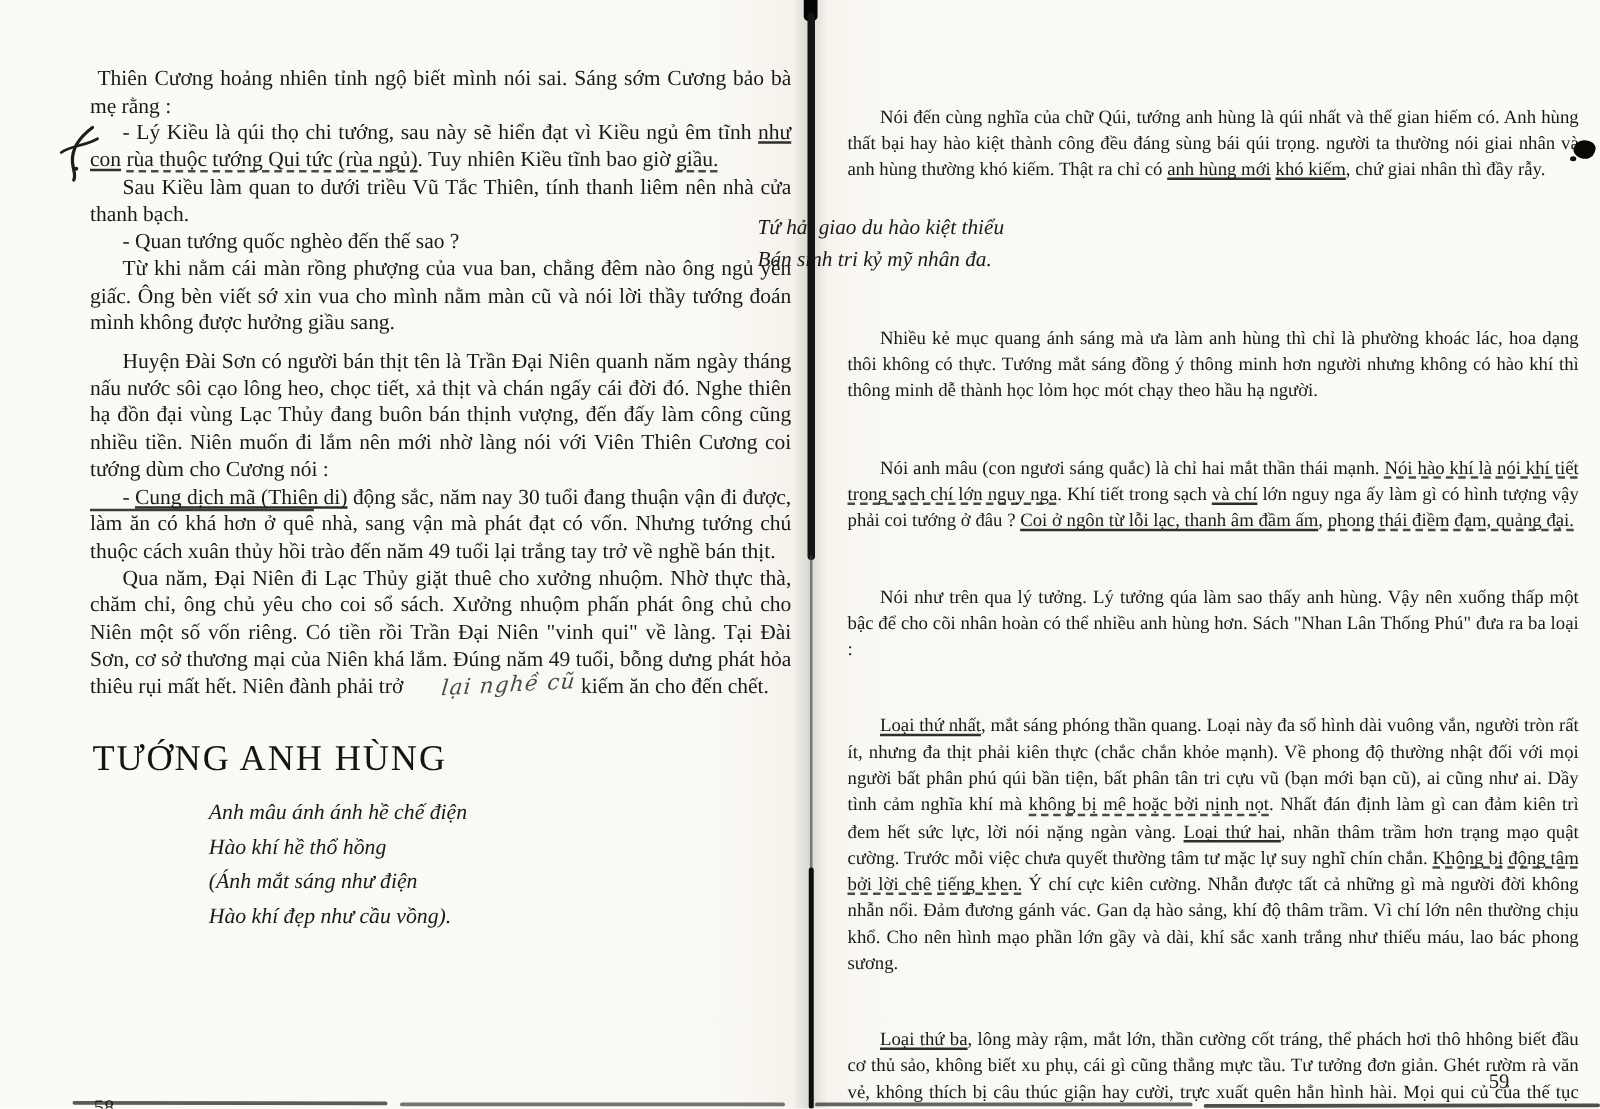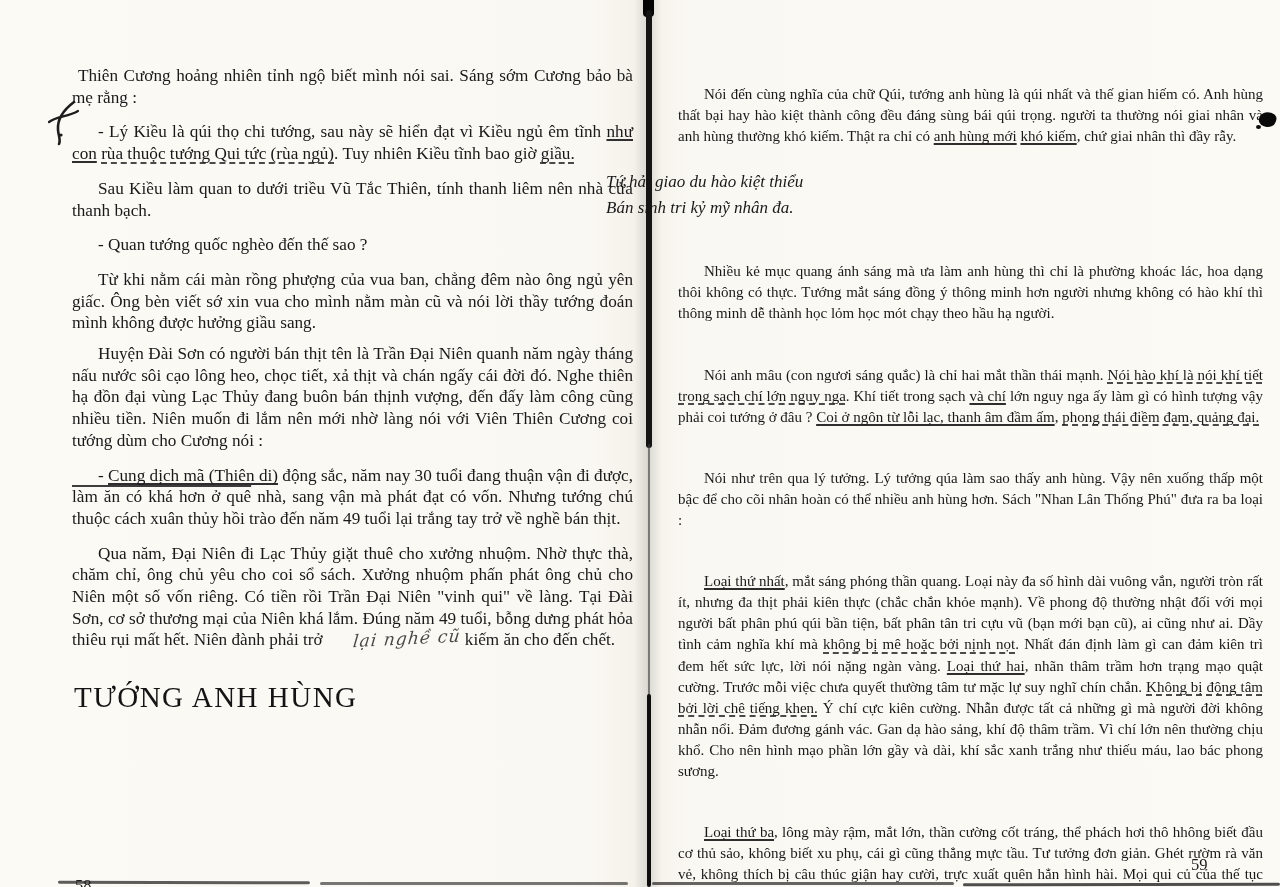--- a/index.html
+++ b/index.html
@@ -5,21 +5,21 @@
   html,body{margin:0;padding:0;background:#ffffff;}
   .spread{
     position:relative;width:1280px;height:887px;overflow:hidden;
     background:linear-gradient(90deg,#fbfaf5 0%,#faf8f2 46%,#f3f1ea 50%,#faf8f2 54%,#fbfaf5 100%);
     font-family:"Liberation Serif","DejaVu Serif",serif;color:#191919;
   }
   .page{position:absolute;}
   .page-left{left:72px;top:52px;width:561px;}
   .page-right{left:678px;top:44px;width:585px;}
   .para{margin:0;text-align:justify;text-indent:26px;}
-  .page-left .para{font-size:17.2px;line-height:21.7px;margin-top:13px;}
+  .page-left .para{font-size:17.2px;line-height:21.7px;}
   .page-right .para{font-size:15px;line-height:21.1px;margin-top:40px;}
   .para.no-indent{text-indent:6px;}
   .para.gap-top{margin-top:9px;}
   .u-solid{text-decoration:underline;text-decoration-thickness:2.2px;text-decoration-color:#2e2e2e;text-underline-offset:2px;text-decoration-skip-ink:none;}
   .u-dashed{text-decoration:underline dashed;text-decoration-thickness:1.6px;text-decoration-color:#4a4a4a;text-underline-offset:3px;text-decoration-skip-ink:none;}
   .u-over{text-decoration:overline;text-decoration-thickness:1.8px;text-decoration-color:#3c3c3c;text-decoration-skip-ink:none;}
   .hand{display:inline-block;font-style:italic;font-family:"DejaVu Serif",serif;color:#2b2b2b;transform:rotate(-3deg) skewX(-9deg);letter-spacing:1px;opacity:.85;}
   .section-heading{
     margin:30px 0 12px 2px;font-size:29px;font-weight:normal;letter-spacing:1.5px;color:#141414;
   }
@@ -58,20 +58,26 @@
         <div class="para no-indent"><span>Thiên Cương hoảng nhiên tỉnh ngộ biết mình nói sai. Sáng sớm Cương bảo bà mẹ rằng :</span></div>
         <div class="para"><span>- Lý Kiều là qúi thọ chi tướng, sau này sẽ hiển đạt vì Kiều ngủ êm tĩnh </span><span class="u-solid">như con</span><span> </span><span class="u-dashed">rùa thuộc tướng Qui tức (rùa ngủ)</span><span>. Tuy nhiên Kiều tĩnh bao giờ </span><span class="u-dashed">giầu.</span></div>
         <div class="para"><span>Sau Kiều làm quan to dưới triều Vũ Tắc Thiên, tính thanh liêm nên nhà cửa thanh bạch.</span></div>
         <div class="para"><span>- Quan tướng quốc nghèo đến thế sao ?</span></div>
         <div class="para"><span>Từ khi nằm cái màn rồng phượng của vua ban, chẳng đêm nào ông ngủ yên giấc. Ông bèn viết sớ xin vua cho mình nằm màn cũ và nói lời thầy tướng đoán mình không được hưởng giầu sang.</span></div>
         <div class="para gap-top"><span>Huyện Đài Sơn có người bán thịt tên là Trần Đại Niên quanh năm ngày tháng nấu nước sôi cạo lông heo, chọc tiết, xả thịt và chán ngấy cái đời đó. Nghe thiên hạ đồn đại vùng Lạc Thủy đang buôn bán thịnh vượng, đến đấy làm công cũng nhiều tiền. Niên muốn đi lắm nên mới nhờ làng nói với Viên Thiên Cương coi tướng dùm cho Cương nói :</span></div>
         <div class="para"><span>- </span><span class="u-solid">Cung dịch mã (Thiên di)</span><span> động sắc, năm nay 30 tuổi đang thuận vận đi được, </span><span class="u-over">làm ăn có khá hơn ở quê</span><span> nhà, sang vận mà phát đạt có vốn. Nhưng tướng chú thuộc cách xuân thủy hồi trào đến năm 49 tuổi lại trắng tay trở về nghề bán thịt.</span></div>
         <div class="para"><span>Qua năm, Đại Niên đi Lạc Thủy giặt thuê cho xưởng nhuộm. Nhờ thực thà, chăm chỉ, ông chủ yêu cho coi sổ sách. Xưởng nhuộm phấn phát ông chủ cho Niên một số vốn riêng. Có tiền rồi Trần Đại Niên "vinh qui" về làng. Tại Đài Sơn, cơ sở thương mại của Niên khá lắm. Đúng năm 49 tuổi, bỗng dưng phát hỏa thiêu rụi mất hết. Niên đành phải trở </span><span class="hand">lại nghề cũ</span><span> kiếm ăn cho đến chết.</span></div>
       </div>
     <h1 class="section-heading">TƯỚNG ANH HÙNG</h1>
+    <div class="poem poem-left">
+        <div class="poem-line">Anh mâu ánh ánh hề chế điện</div>
+        <div class="poem-line">Hào khí hề thổ hồng</div>
+        <div class="poem-line">(Ánh mắt sáng như điện</div>
+        <div class="poem-line">Hào khí đẹp như cầu vồng).</div>
+      </div>
   </div>
 
   <div class="page page-right">
     <div>
         <div class="para"><span>Nói đến cùng nghĩa của chữ Qúi, tướng anh hùng là qúi nhất và thế gian hiếm có. Anh hùng thất bại hay hào kiệt thành công đều đáng sùng bái qúi trọng. người ta thường nói giai nhân và anh hùng thường khó kiếm. Thật ra chỉ có </span><span class="u-solid">anh hùng mới</span><span> </span><span class="u-solid">khó kiếm</span><span>, chứ giai nhân thì đầy rẫy.</span></div>
       </div>
     <div class="poem poem-right">
         <div class="poem-line">Tứ hải giao du hào kiệt thiểu</div>
         <div class="poem-line">Bán sinh tri kỷ mỹ nhân đa.</div>
       </div>

